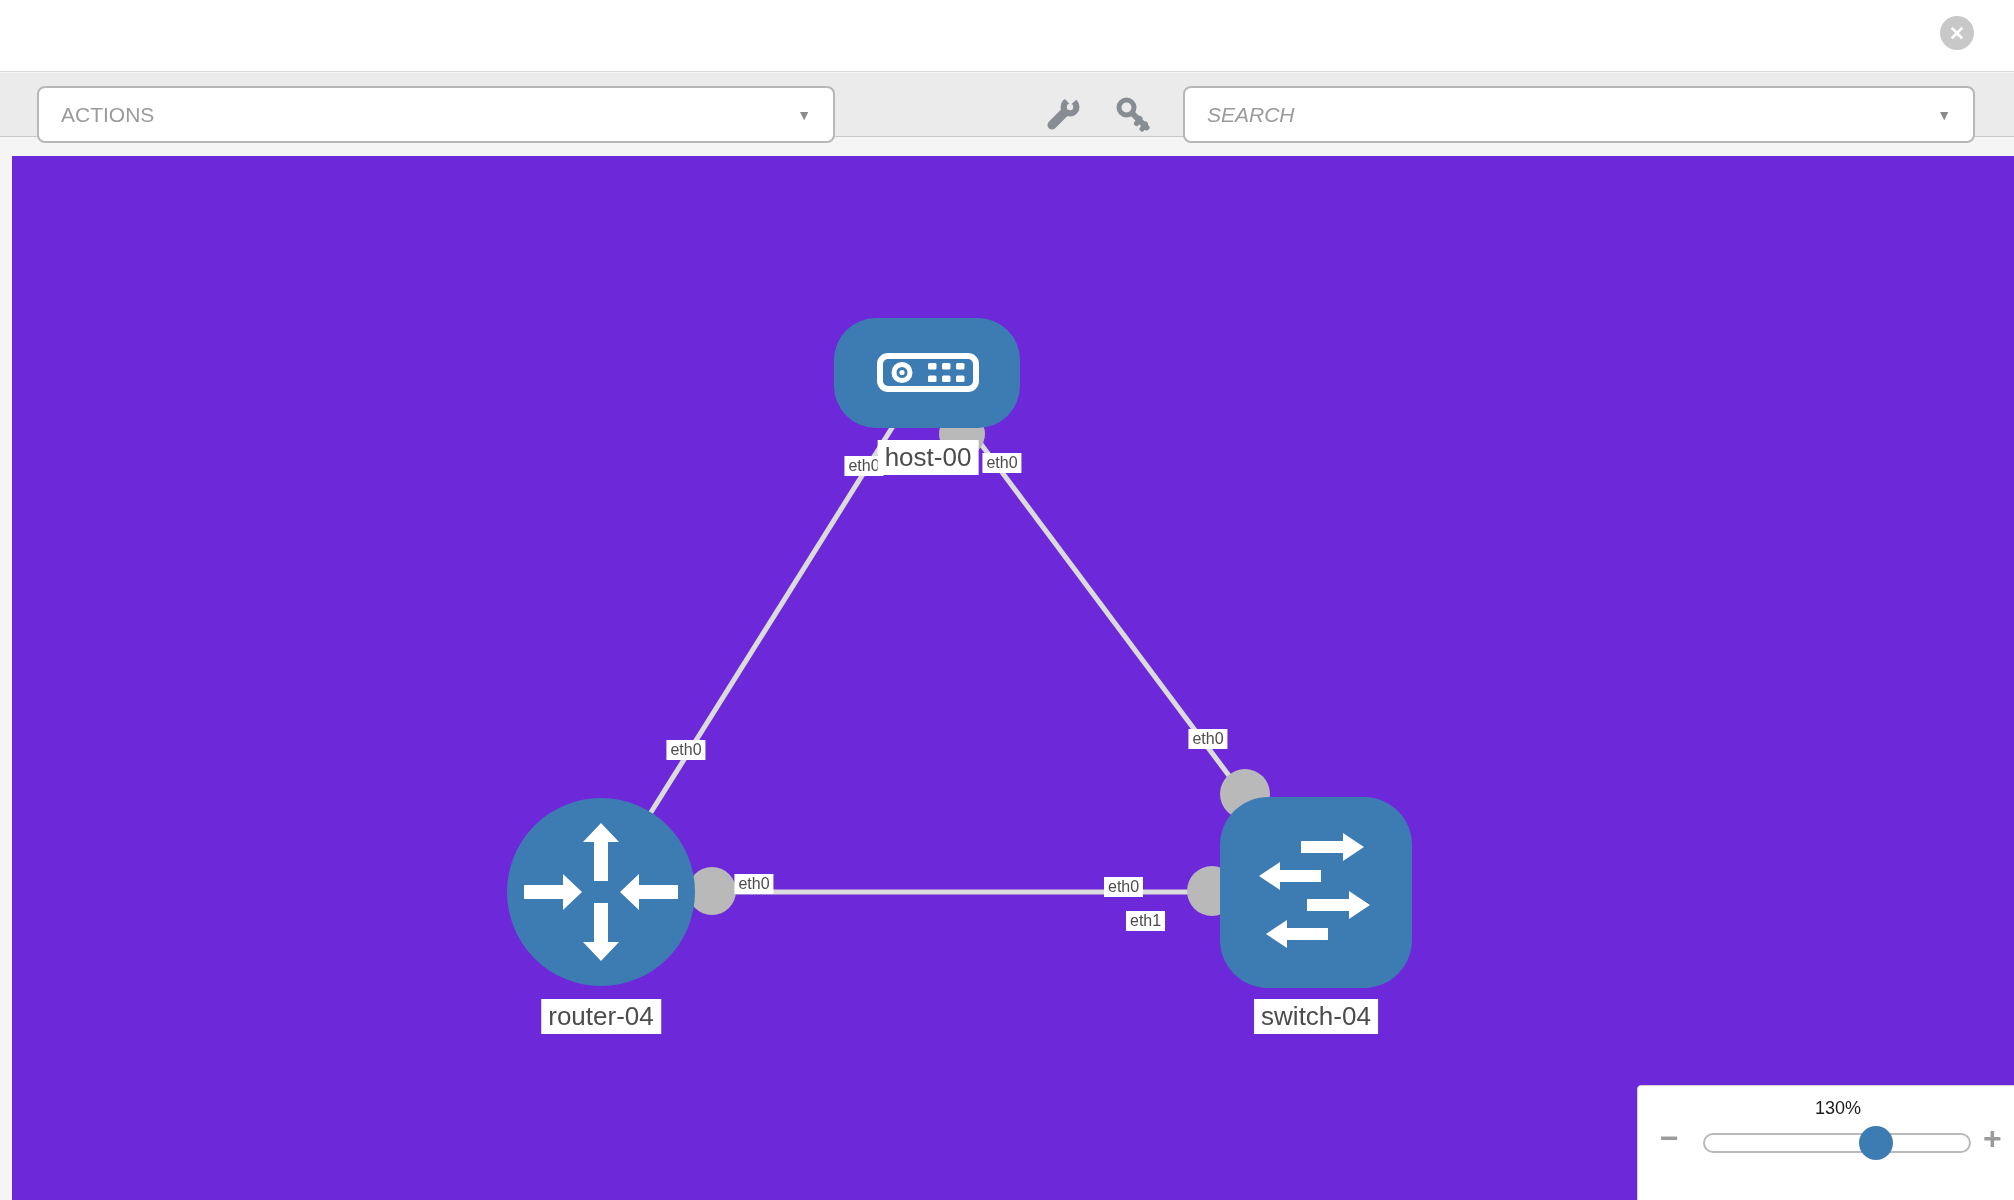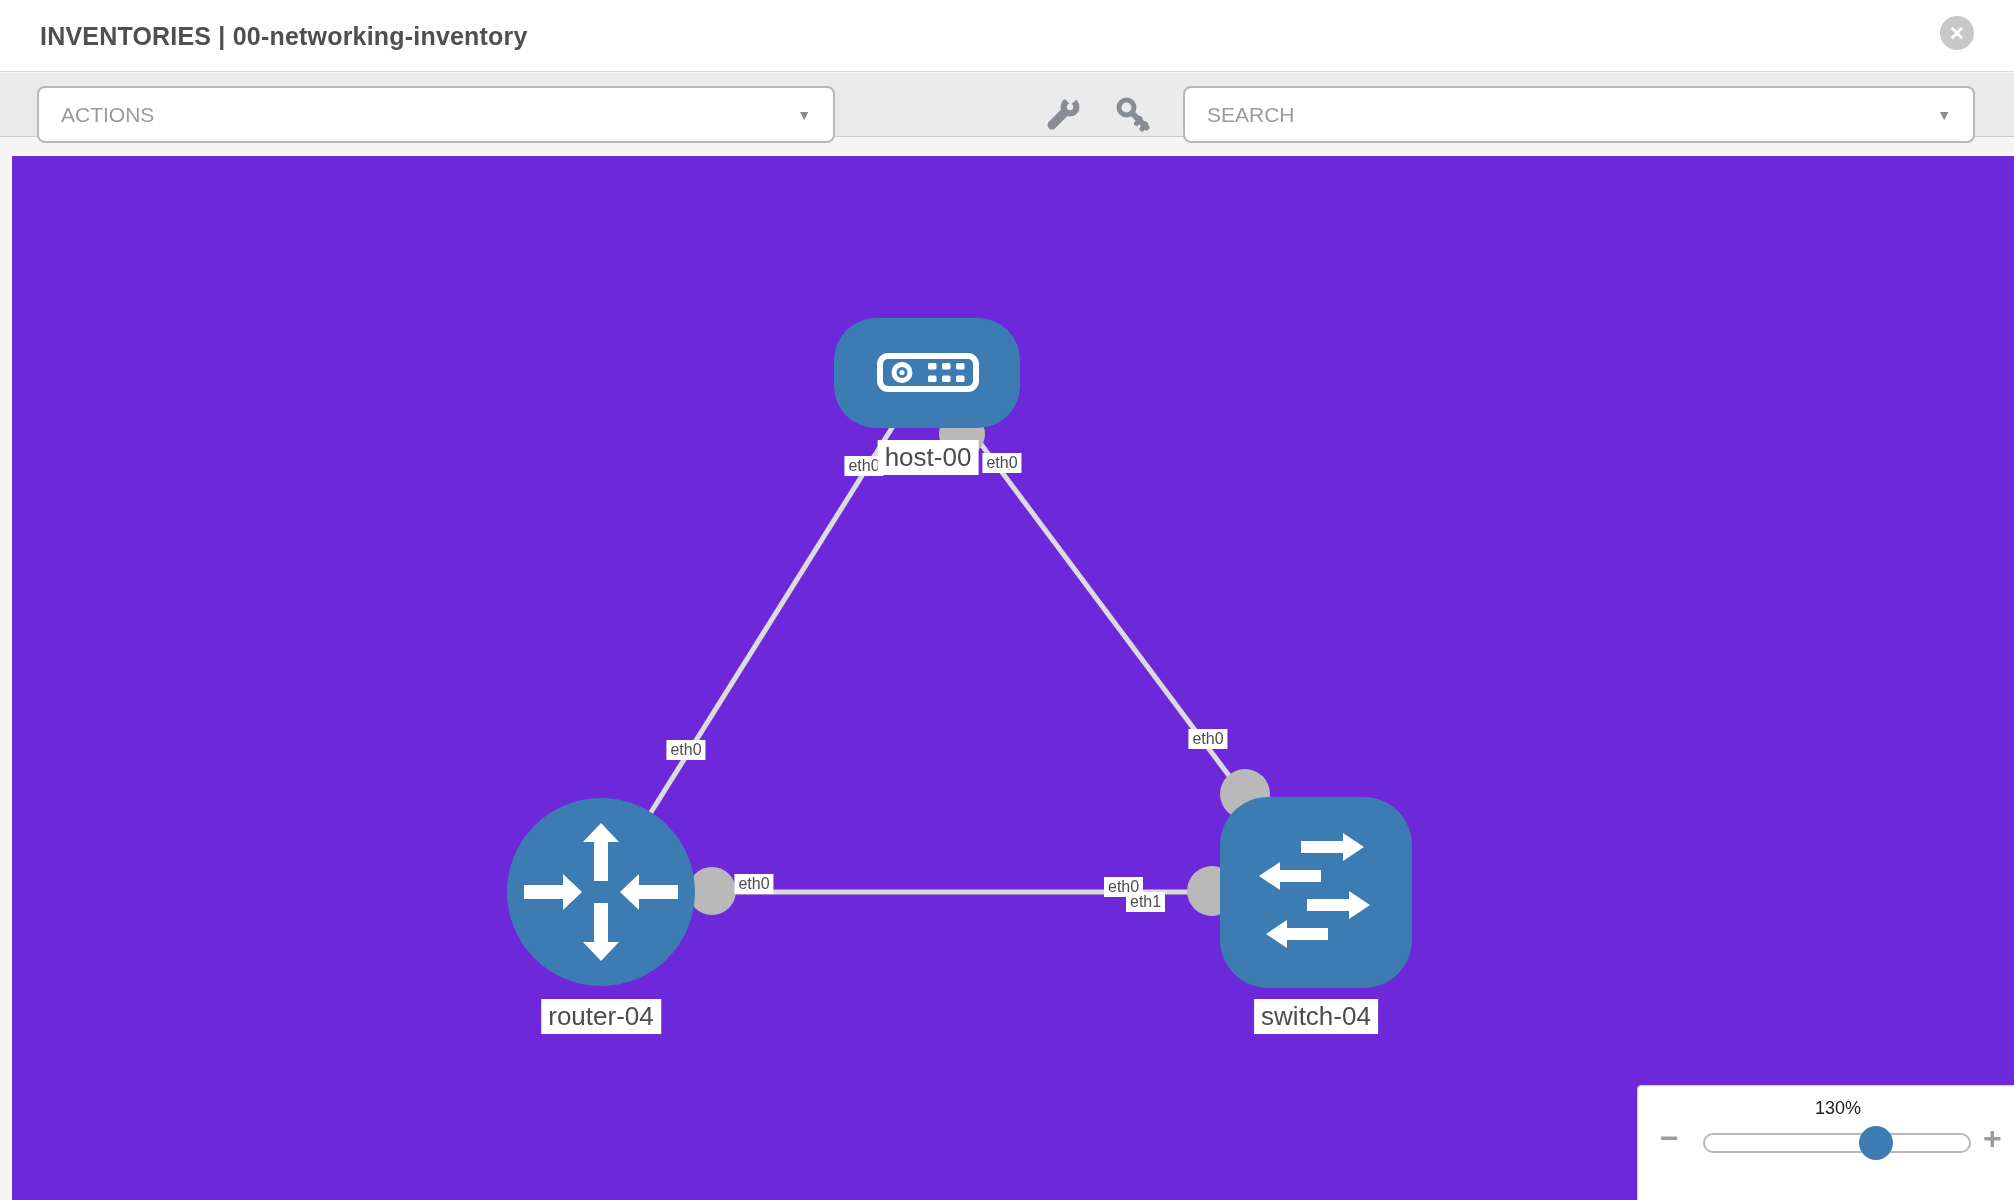--- a/index.html
+++ b/index.html
@@ -16,21 +16,21 @@
                display:flex; align-items:center; justify-content:center; cursor:pointer; }
 
   
   .toolbar { position:absolute; left:0; top:73px; width:2014px; height:64px;
              background:#ebebeb; border-bottom:1px solid #c9c9c9; }
   .dropdown { position:absolute; top:13px; height:57px; background:#ffffff;
               border:2px solid #b7b7b7; border-radius:8px; display:flex; align-items:center;
               padding-left:22px; font-size:21px; color:#9b9b9b; cursor:pointer; }
   .dropdown .caret { position:absolute; right:22px; font-size:14px; color:#8a8a8a; }
   .dd-actions { left:37px;  width:798px; }
-  .dd-search  { left:1183px; width:792px; }
+  .dd-search  { left:1183px; width:792px;font-style:italic; }
   .tool-icon { position:absolute; top:22px; width:38px; height:38px; cursor:pointer; }
 
   
   .canvas { position:absolute; left:0; top:156px; width:2014px; height:1044px; background:#6d28d9;margin-left:12px; }
   .canvas svg.graph { position:absolute; left:0; top:0; }
 
   .chip { position:absolute; background:#ffffff; color:#4c4c4c; white-space:nowrap; }
   .node-label { font-size:26px; padding:2px 7px; transform:translateX(-50%); }
   .if-label   { font-size:16px; padding:1px 4px; }
   .if-center  { transform:translateX(-50%); }
@@ -46,21 +46,20 @@
   .zoom-plus  { left:345px; }
   .zoom-track { position:absolute; left:65px; top:47px; width:268px; height:20px;
                 background:#ffffff; border:2px solid #b9b9b9; border-radius:11px; cursor:pointer; }
   .zoom-thumb { position:absolute; left:221px; top:40px; width:34px; height:34px; border-radius:50%;
                 background:#3d7cb3; cursor:grab; }
 </style>
 </head>
 <body>
 
 <div class="header">
-  <div class="header-title">INVENTORIES | 00-networking-inventory</div>
   <div class="close-btn">
     <span>✕</span>
   </div>
 </div>
 
 <div class="toolbar">
 
   <div class="dropdown dd-actions">
     <span>ACTIONS</span>
     <span class="caret">▼</span>
@@ -141,21 +140,21 @@
     </g>
   </svg>
 
   <div class="chip if-label if-center" style="left:852px;  top:300px;">eth0</div>
   <div class="chip if-label if-center" style="left:990px;  top:297px;">eth0</div>
   <div class="chip if-label if-center" style="left:674px;  top:584px;">eth0</div>
   <div class="chip if-label if-center" style="left:1196px; top:573px;">eth0</div>
   <div class="chip if-label if-center" style="left:742px;  top:718px;">eth0</div>
 
   <div class="chip if-label" style="left:1092px; top:721px;">eth0</div>
-  <div class="chip if-label" style="left:1114px; top:736px;">eth1</div>
+  <div class="chip if-label" style="left:1114px; top:755px;">eth1</div>
 
   <div class="chip node-label" style="left:916px;  top:284px;">host-00</div>
   <div class="chip node-label" style="left:589px;  top:843px;">router-04</div>
   <div class="chip node-label" style="left:1304px; top:843px;">switch-04</div>
 
   <div class="zoom-panel">
     <div class="zoom-level">130%</div>
     <div class="zoom-minus">−</div>
     <div class="zoom-track"></div>
     <div class="zoom-thumb"></div>

